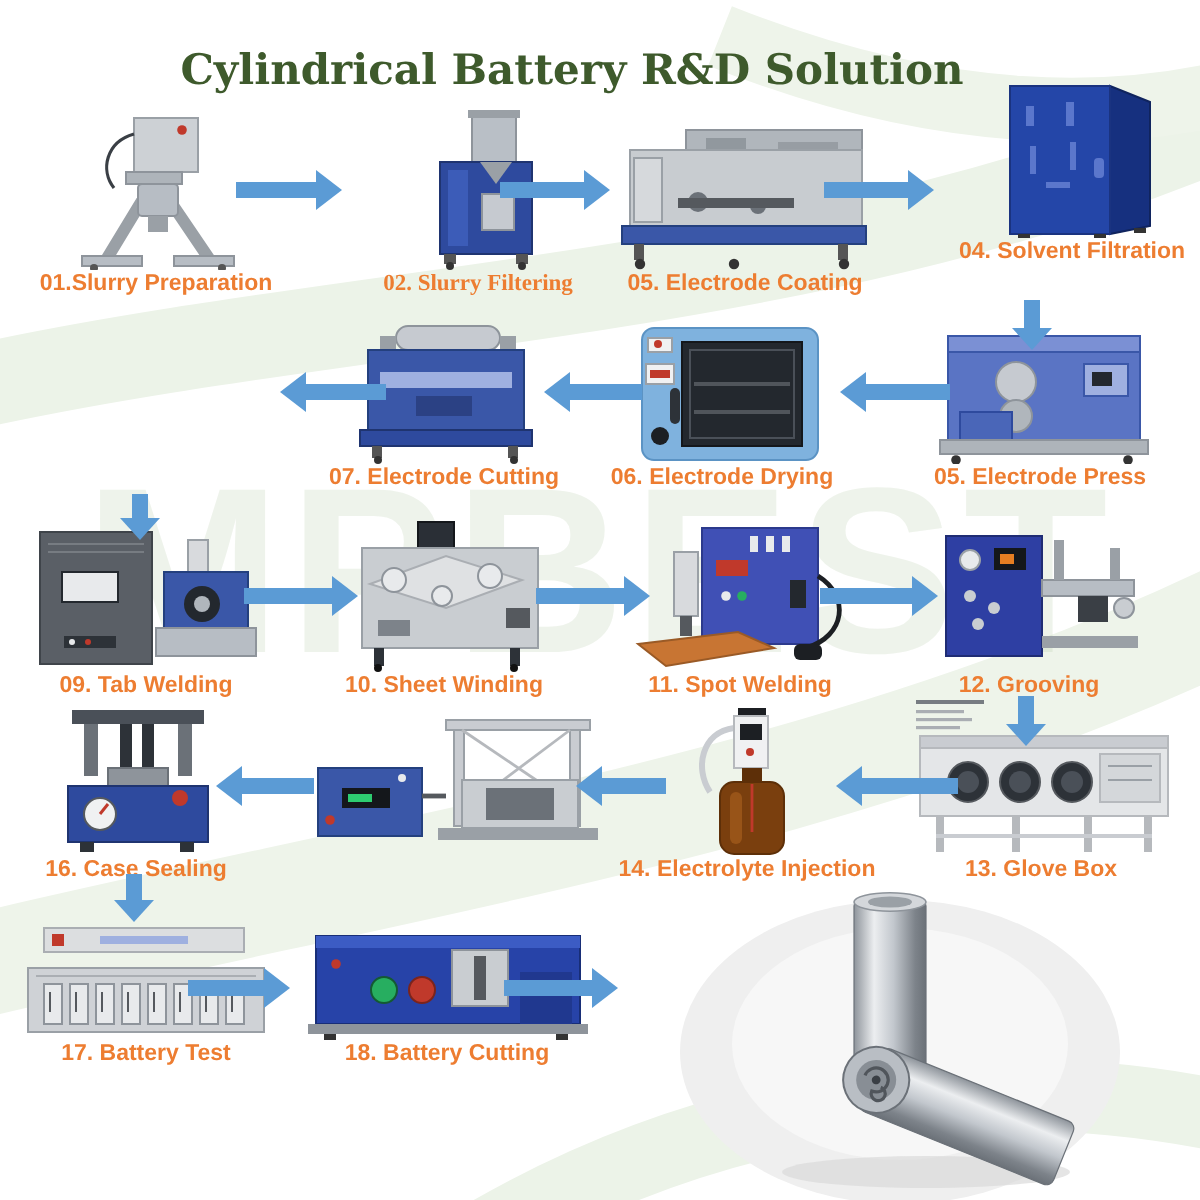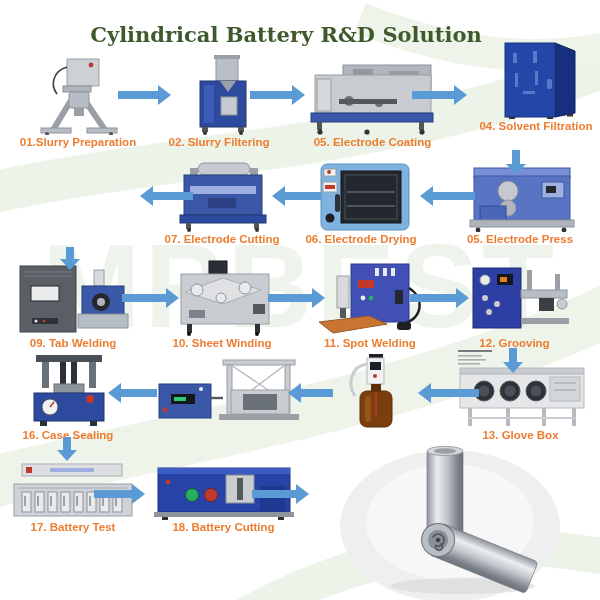--- a/index.html
+++ b/index.html
@@ -53,21 +53,21 @@
         <circle cx="68" cy="8" r="2.4" fill="#c0392b"></circle>
         <rect x="40" y="29" width="28" height="6" fill="#aeb4ba" stroke="#8e949b"></rect>
         <path d="M44,10 C30,14 27,28 34,37" stroke="#3a3f45" stroke-width="1.6" fill="none"></path>
         <rect x="46" y="35" width="20" height="16" rx="2" fill="#b7bdc4" stroke="#8e949b"></rect>
         <rect x="51" y="51" width="10" height="8" fill="#9aa0a6"></rect>
       </svg>
     </div>
     <div class="step-label">01.Slurry Preparation</div>
   </div>
 
-  <div class="step r1" style="left:160px;top:55px;width:118px;">
+  <div class="step r1" style="left:180px;top:55px;width:118px;font-family:Liberation Serif, serif;">
     <div class="machine">
       <svg width="95" height="80" viewBox="0 0 95 80">
         <rect x="44" y="1" width="22" height="25" fill="#b9bfc6" stroke="#8e949b"></rect>
         <rect x="42" y="0" width="26" height="4" fill="#9aa0a6"></rect>
         <rect x="28" y="26" width="46" height="46" fill="#2e4a9e" stroke="#1f3470"></rect>
         <rect x="32" y="30" width="10" height="38" fill="#3c5cb8"></rect>
         <polygon points="48,26 64,26 56,37" fill="#9aa0a6"></polygon>
         <rect x="49" y="42" width="16" height="18" fill="#c6cad0" stroke="#8e949b"></rect>
         <rect x="30" y="72" width="6" height="5" fill="#555"></rect>
           <rect x="66" y="72" width="6" height="5" fill="#555"></rect>
@@ -306,20 +306,21 @@
         <rect x="40" y="0" width="14" height="5" fill="#1c1f23"></rect>
         <rect x="38" y="4" width="17" height="26" fill="#f0f1f2" stroke="#b6b9bd"></rect>
         <rect x="41" y="8" width="11" height="8" fill="#1c1f23"></rect>
         <circle cx="46" cy="22" r="2" fill="#c0392b"></circle>
         <rect x="42" y="30" width="10" height="8" fill="#5d2f08"></rect>
         <rect x="31" y="37" width="32" height="36" rx="7" fill="#7a3f0e" stroke="#5d2f08"></rect>
         <rect x="36" y="42" width="6" height="26" rx="3" fill="#a05a1c" opacity="0.8"></rect>
         <line x1="47" y1="38" x2="47" y2="62" stroke="#c0392b" stroke-width="1.4"></line>
       </svg>
     </div>
+    <div class="step-label">14. Electrolyte Injection</div>
   </div>
 
   <div class="step r4" style="left:448px;top:354px;width:145px;">
     <div class="machine">
       <svg width="142" height="80" viewBox="0 0 142 80">
         <rect x="8" y="2" width="34" height="2" fill="#777c82"></rect>
         <rect x="8" y="7" width="24" height="1.6" fill="#aaaeb3"></rect>
         <rect x="8" y="11" width="28" height="1.6" fill="#aaaeb3"></rect>
         <rect x="8" y="15" width="22" height="1.6" fill="#aaaeb3"></rect>
         <rect x="10" y="20" width="124" height="6" fill="#c9ccd1" stroke="#b6b9bd"></rect>

